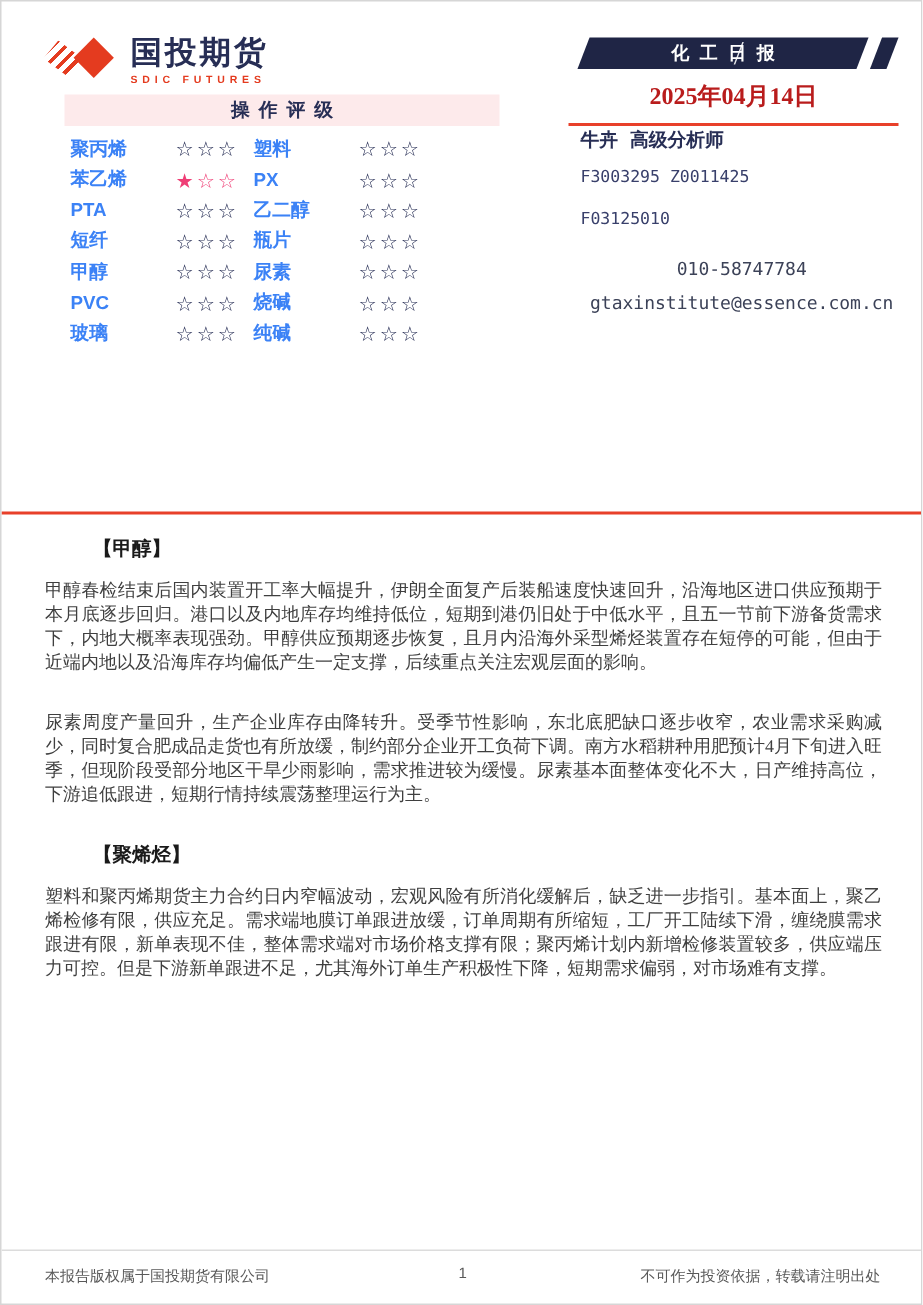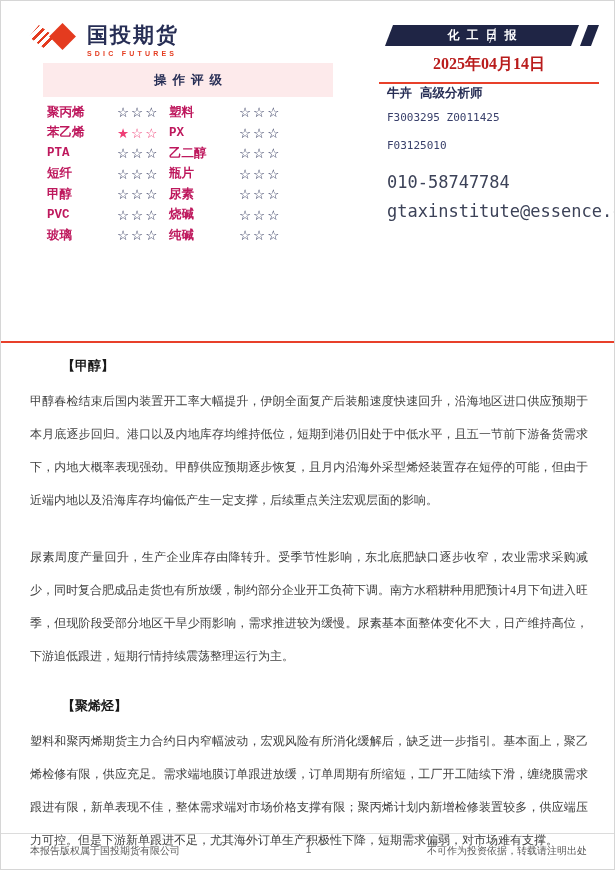--- a/index.html
+++ b/index.html
@@ -1,21 +1,21 @@
 <!DOCTYPE html>
 <html><head>
 <meta charset="utf-8">
 <style>
   * { margin:0; padding:0; box-sizing:border-box; }
   html,body { width:615px; height:870px; background:#fff; }
   body { font-family:"Liberation Sans", sans-serif; }
   .page { position:relative; width:615px; height:870px; background:#ffffff; border:1px solid #d6d6d6; overflow:hidden; }
 
   
-  .brand { position:absolute; left:28px; top:20px; display:flex; }
+  .brand { position:absolute; left:28px; top:20px; display:flex; align-items:center; }
   .brand-icon { position:relative; width:52px; height:32px; }
   .brand-stripes { position:absolute; left:0; top:4px; width:26px; height:24px;
     background:repeating-linear-gradient(135deg,#e43b1f 0 2.4px, transparent 2.4px 6px);
     clip-path:polygon(38% 0, 100% 50%, 62% 100%, 0 50%); }
   .brand-diamond { position:absolute; left:24px; top:6px; width:19px; height:19px; background:#e43b1f; transform:rotate(45deg); }
   .brand-text { margin-left:6px; }
   .brand-name { font-size:21px; font-weight:bold; color:#272e55; letter-spacing:2px; font-family:"Liberation Serif", serif; }
   .brand-sub { font-size:7px; font-weight:bold; color:#e43b1f; letter-spacing:3.2px; margin-top:1px; }
 
   
@@ -27,45 +27,45 @@
     letter-spacing:7px; text-indent:7px; font-family:"Liberation Serif", serif; }
   .banner-divider { position:absolute; left:50%; top:3px; width:1px; height:15px; background:#ffffff; opacity:.9; }
 
   
   .date-wrap { position:absolute; left:378px; top:53px; width:220px; text-align:center;
     border-bottom:2px solid #e8402a; padding-bottom:7px; }
   .date-text { color:#b91c1c; font-size:16px; font-weight:bold; font-family:"Liberation Serif", serif; }
 
   
   .ratings { position:absolute; left:42px; top:62px; width:290px; }
-  .ratings-header { height:34px; background:#fdeaeb; color:#272e55; font-weight:bold; font-size:12.5px;
+  .ratings-header { height:21px; background:#fdeaeb; color:#272e55; font-weight:bold; font-size:12.5px;
     letter-spacing:6px; text-indent:6px; display:flex; align-items:center; justify-content:center;
     font-family:"Liberation Serif", serif; }
   .ratings-body { margin-top:5px; padding-left:4px; }
   .r-row { display:grid; grid-template-columns:70px 52px 70px auto; align-items:center; height:20.5px; }
-  .r-name { font-size:12.5px; font-weight:bold; color:#be185d; font-family:Liberation Mono, monospace; }
+  .r-name { font-size:12.5px; font-weight:bold; color:#3b82f6; font-family:Liberation Sans, sans-serif; }
   .r-stars { font-size:13.5px; color:#272e55; letter-spacing:2px; white-space:nowrap; }
   .r-stars.pink { color:#ef3f76; }
 
   
   .analysts { position:absolute; left:386px; top:84px; width:215px; }
   .a-name { font-size:12.5px; font-weight:bold; color:#272e55; margin-bottom:9px; font-family:"Liberation Serif", serif; }
   .a-role { margin-left:8px; }
   .a-codes { font-family:"DejaVu Sans Mono", monospace; font-size:11px; color:#39406b; margin-bottom:15px; }
   .contact { margin-top:20px; }
-  .contact-phone, .contact-email { font-family:"DejaVu Sans Mono", monospace; font-size:17px; color:#3c4258; margin-bottom:9px; }
+  .contact-phone, .contact-email { font-family:"DejaVu Sans Mono", monospace; font-size:12px; color:#3c4258; margin-bottom:9px;text-align:center; }
 
   
   .red-divider { position:absolute; left:0; top:340px; width:615px; height:2px; background:#e8402a; }
 
   
   .content { position:absolute; left:29px; top:356px; width:558px; }
   .section { margin-bottom:24px; }
   .section-title { font-size:13px; font-weight:bold; color:#1a1a1a; margin-bottom:10px; font-family:"Liberation Serif", serif;margin-left:32px; }
-  .section-body { font-size:12px; line-height:33px; color:#3f3f3f; text-align:justify; font-family:"Liberation Serif", serif; }
+  .section-body { font-size:12px; line-height:16px; color:#3f3f3f; text-align:justify; font-family:"Liberation Serif", serif; }
 
   
   .footer { position:absolute; left:0; top:832px; width:615px; border-top:1px solid #dcdcdc; }
   .footer-inner { position:relative; margin:10px 29px 0 29px; display:flex; justify-content:space-between; }
   .footer-inner span { font-size:10px; color:#595959; }
   .footer-page { position:absolute; left:0; right:0; text-align:center; }
 </style>
 </head>
 <body>
 

